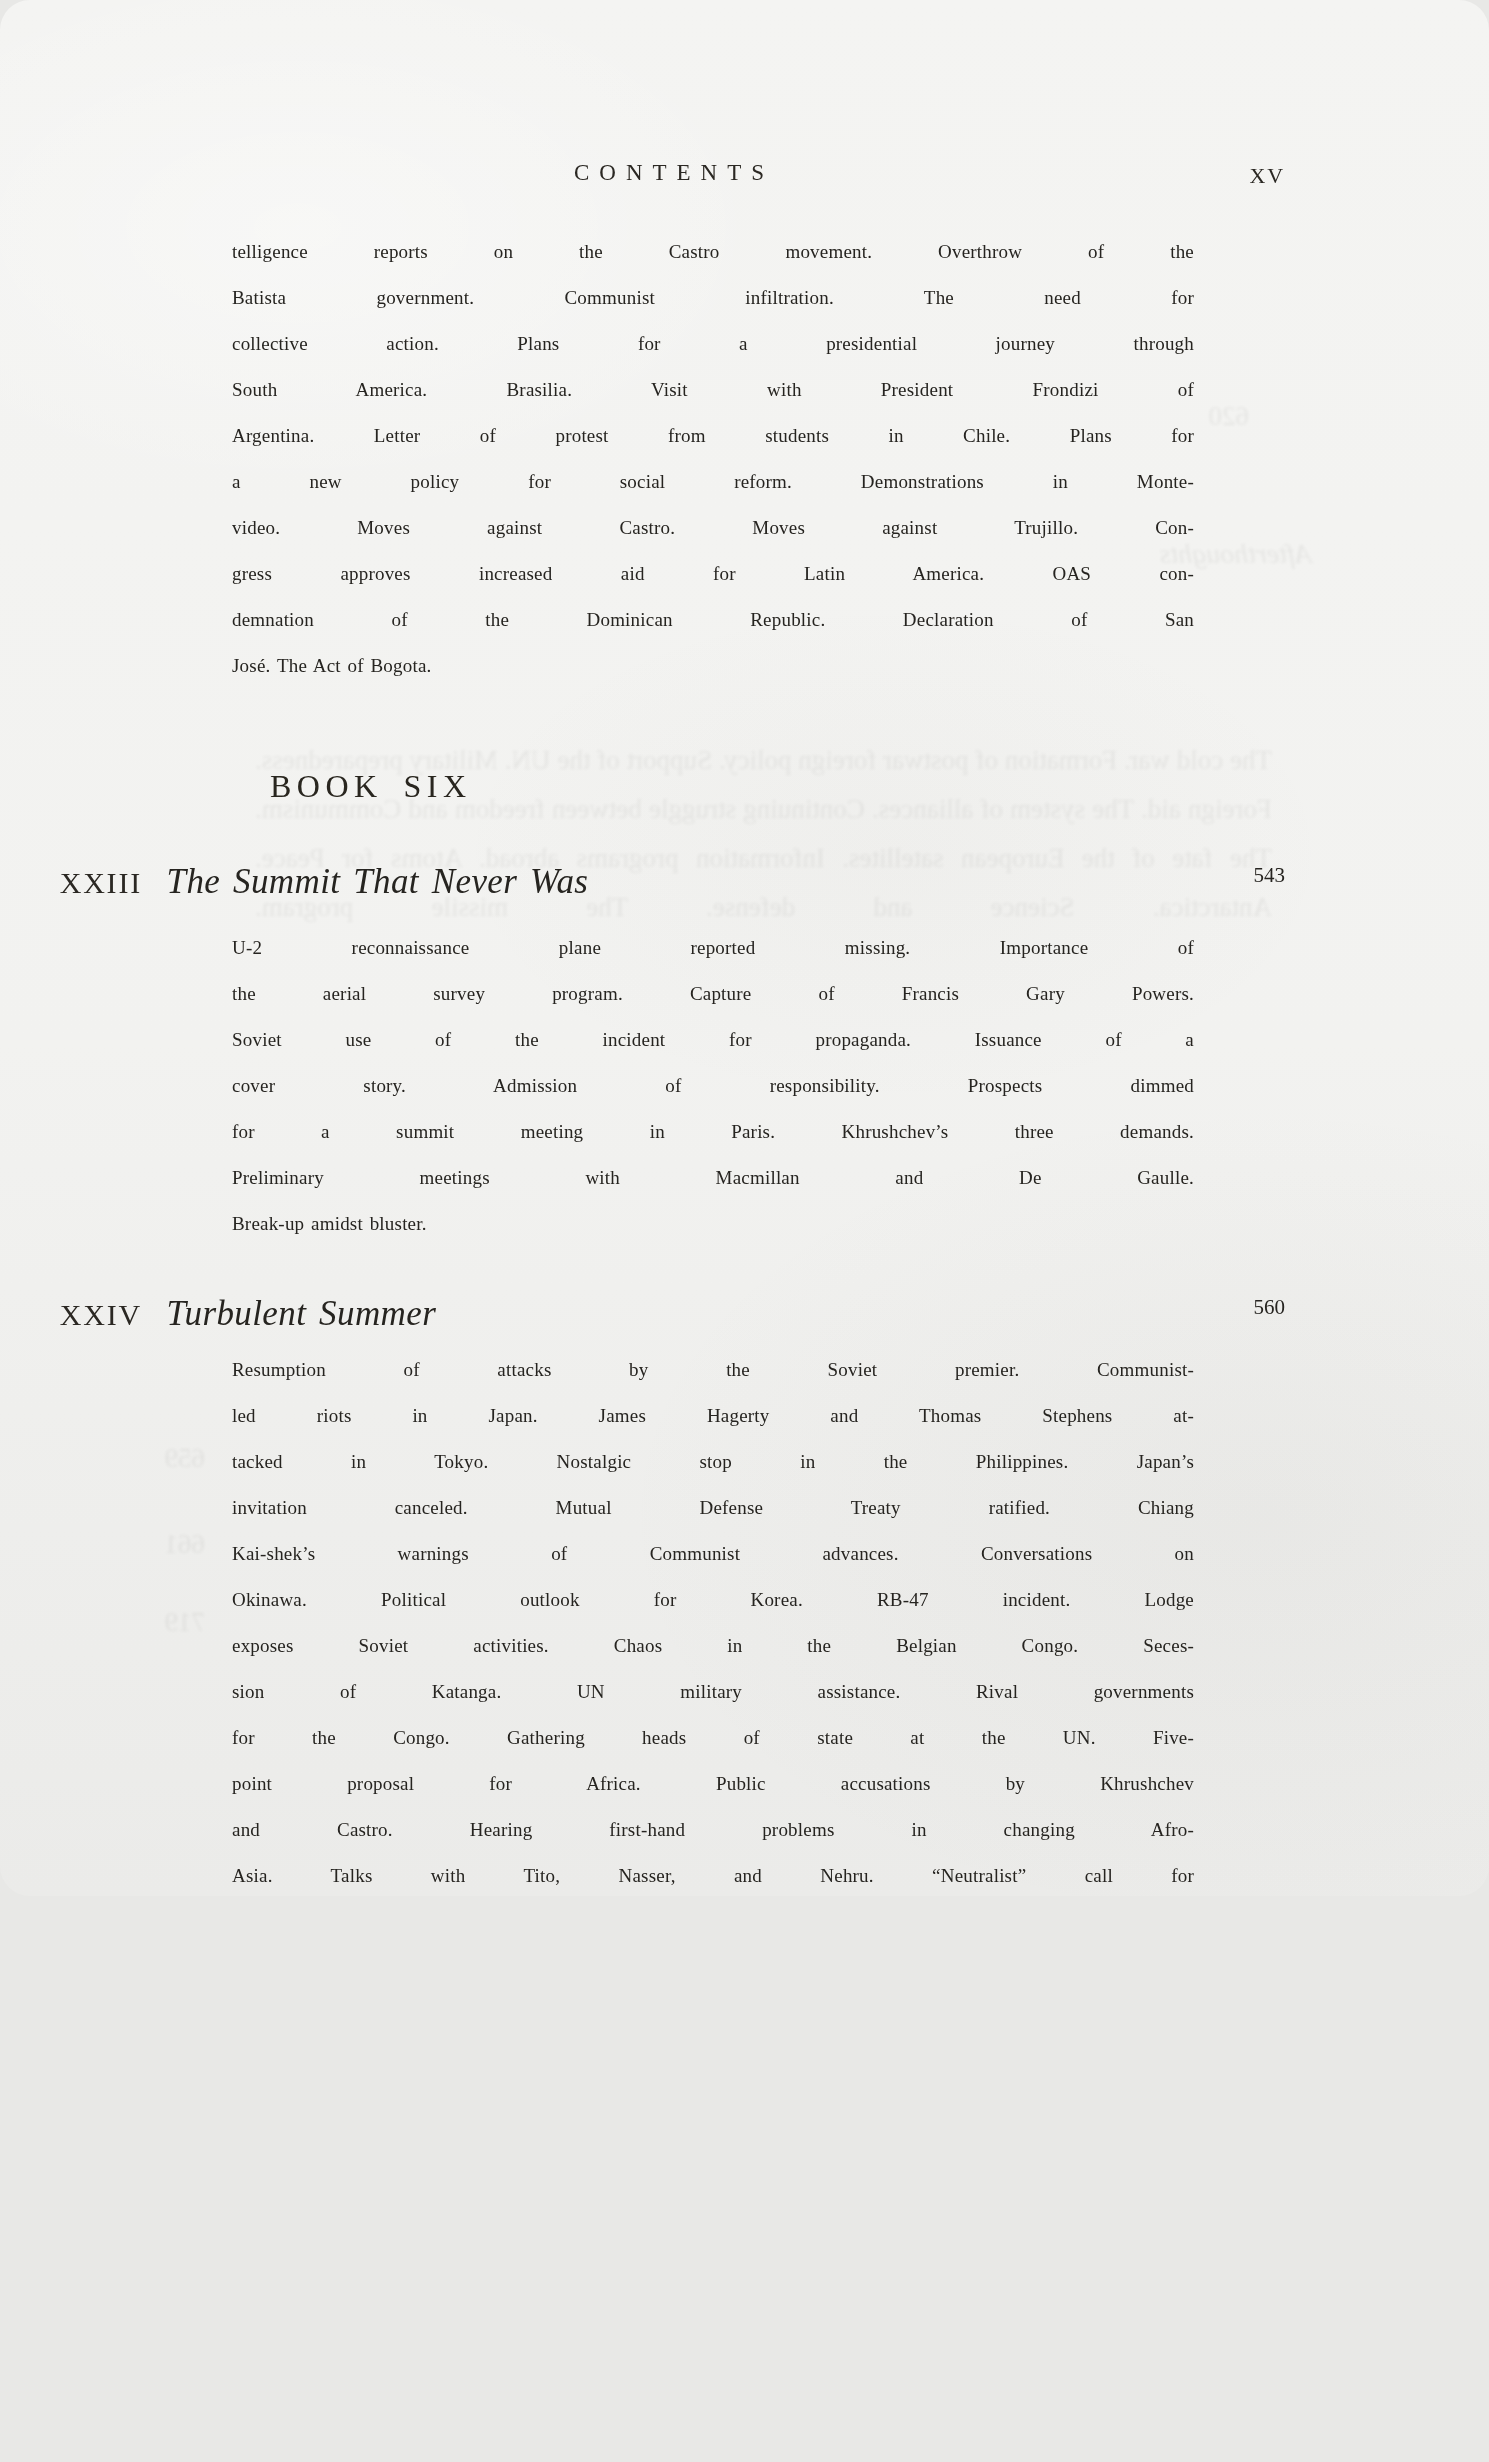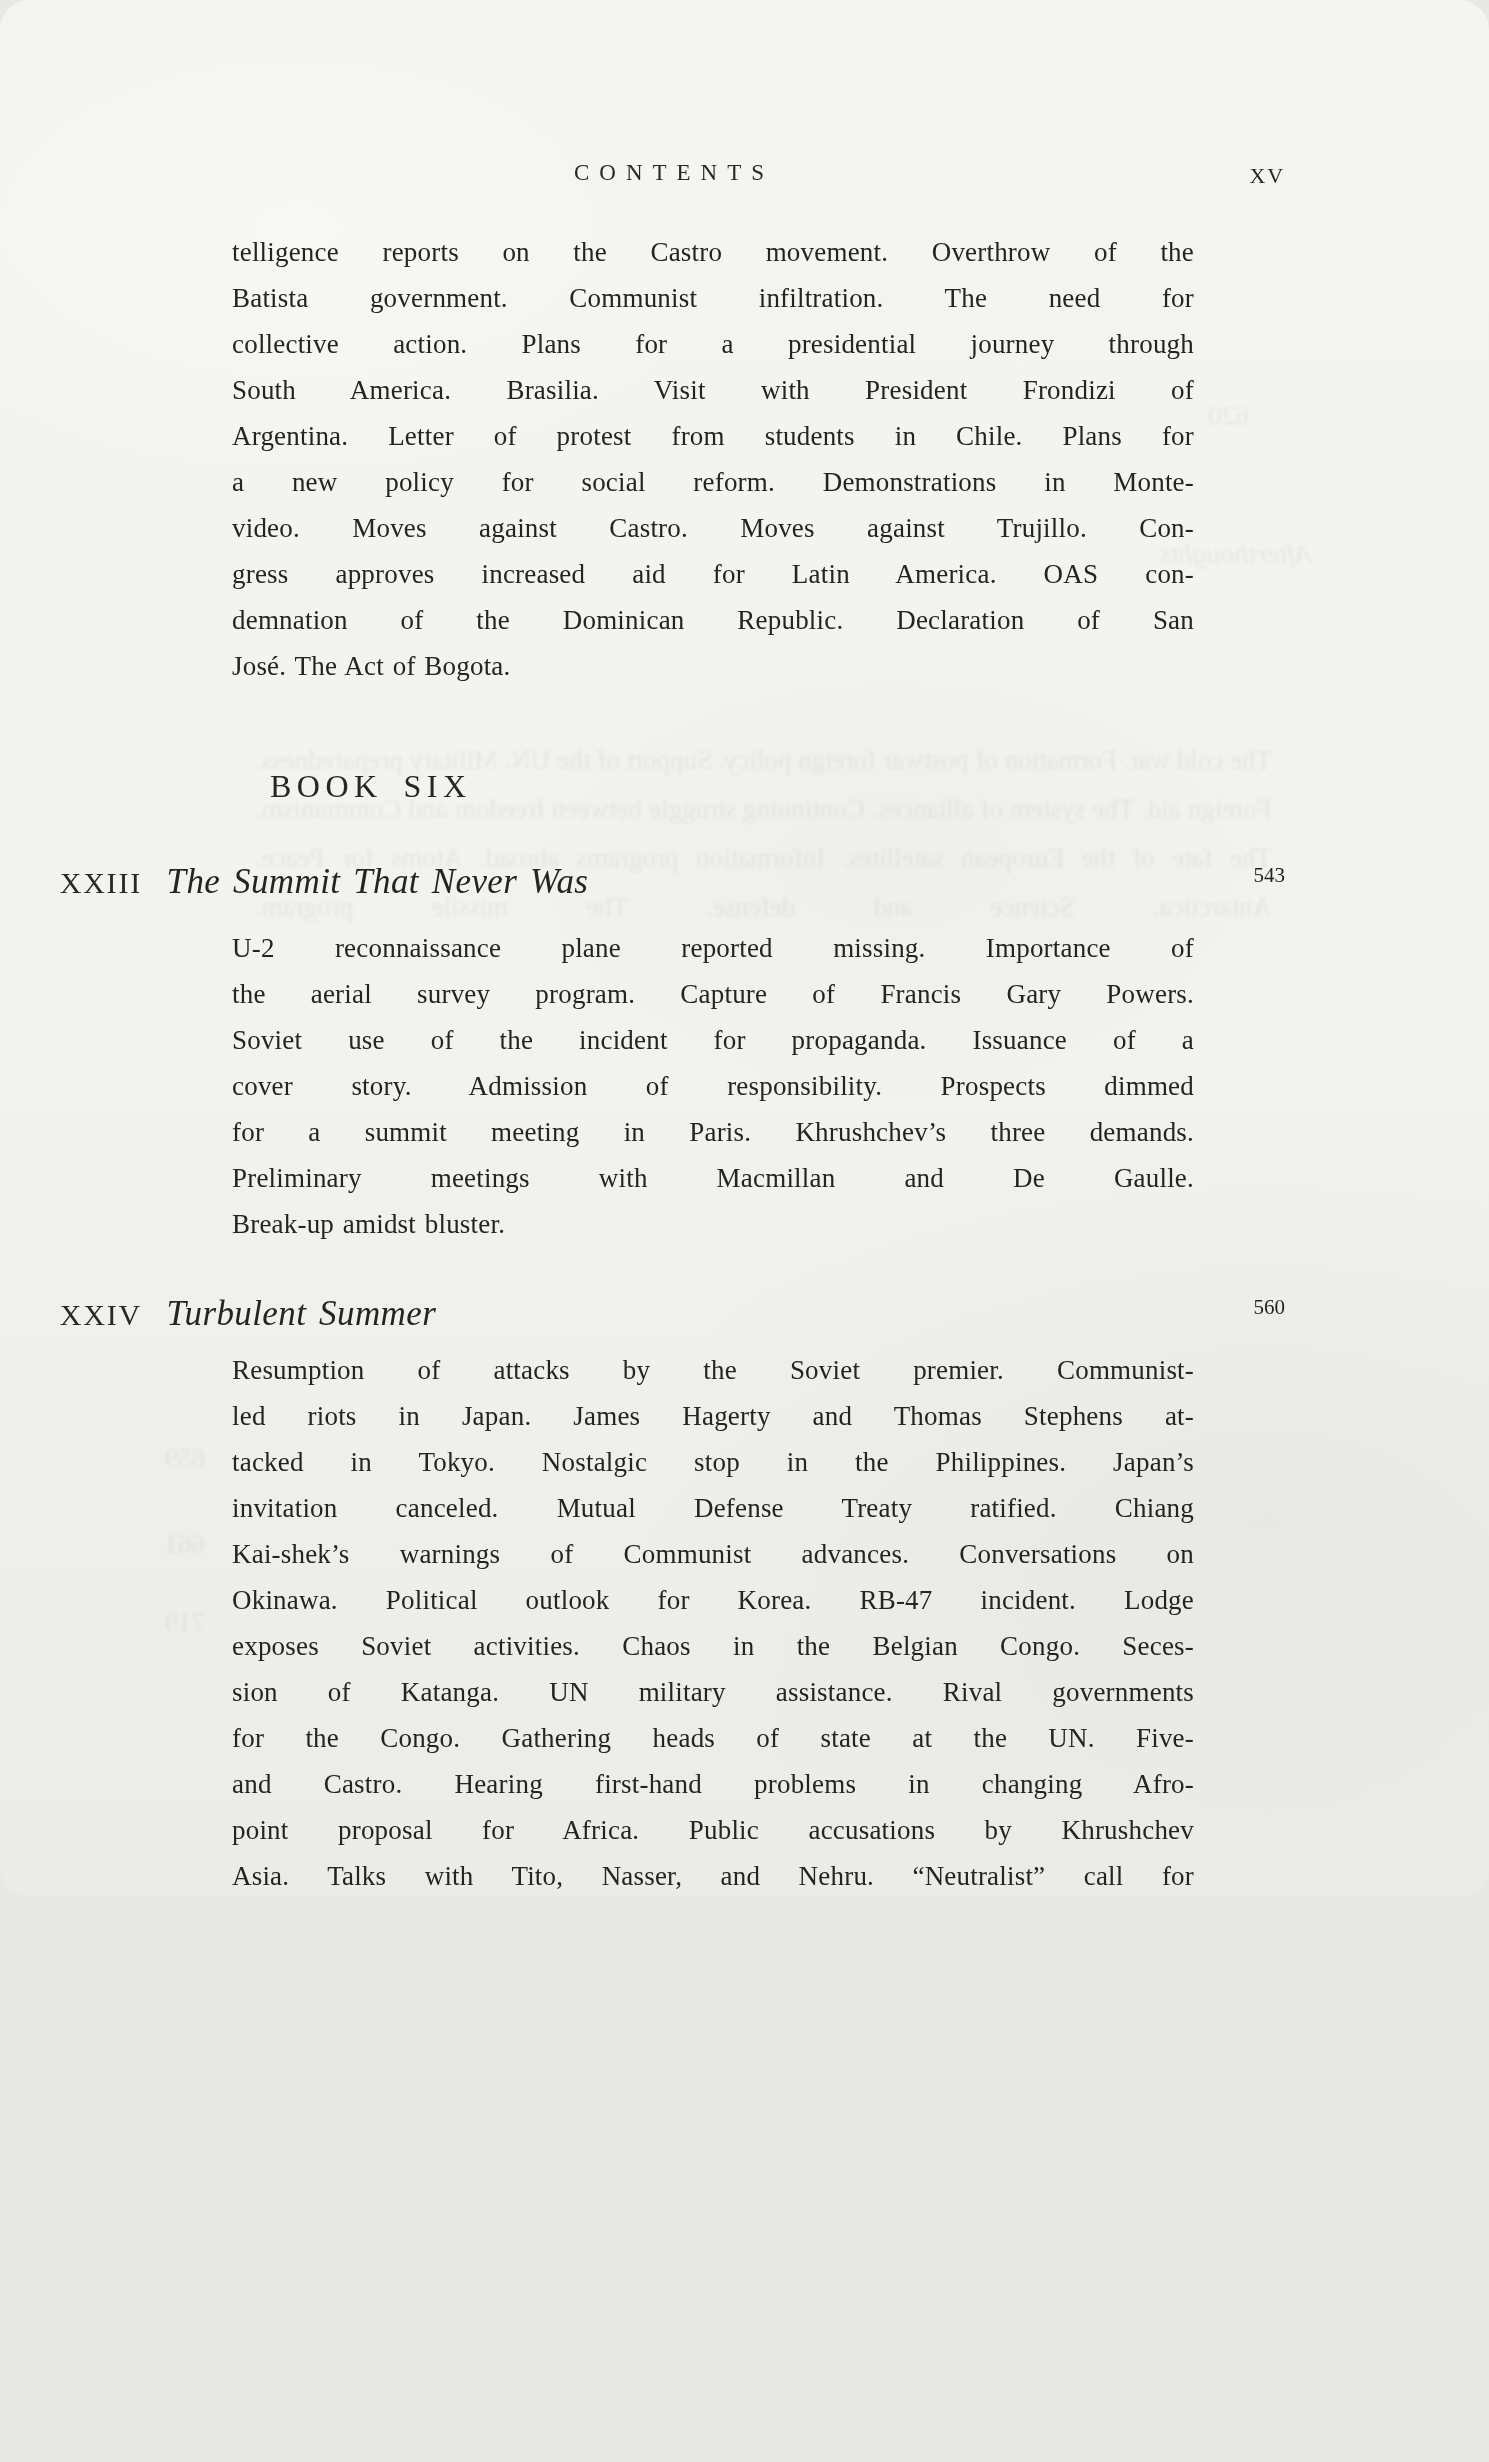--- a/index.html
+++ b/index.html
@@ -44,21 +44,21 @@
   .runhead{
     position:absolute;top:160px;left:191px;width:966px;
     text-align:center;font-size:23px;letter-spacing:10px;
     color:#2b2823;
   }
   .folio{
     position:absolute;top:163px;left:1176px;width:109px;
     text-align:right;font-size:22px;letter-spacing:1.8px;color:#2b2823;
   }
 
-  .tlines{position:absolute;font-size:27px;line-height:46px;color:#262420;}
+  .tlines{position:absolute;font-size:19px;line-height:46px;color:#262420;}
   .tlines > div{
     text-align:justify;text-align-last:justify;
     word-spacing:1.8px;letter-spacing:0.2px;white-space:nowrap;
   }
   .tlines:not(.cont) > div:last-child{text-align-last:left;}
   .para1{top:229px;left:232px;width:962px;}
   .desc23{top:925px;left:232px;width:962px;}
   .desc24{top:1347px;left:232px;width:962px;}
   .desc25{top:2050px;left:232px;width:962px;}
 
@@ -145,22 +145,22 @@
     <div class="tlines desc24">
         <div>Resumption of attacks by the Soviet premier. Communist-</div>
         <div>led riots in Japan. James Hagerty and Thomas Stephens at-</div>
         <div>tacked in Tokyo. Nostalgic stop in the Philippines. Japan’s</div>
         <div>invitation canceled. Mutual Defense Treaty ratified. Chiang</div>
         <div>Kai-shek’s warnings of Communist advances. Conversations on</div>
         <div>Okinawa. Political outlook for Korea. RB-47 incident. Lodge</div>
         <div>exposes Soviet activities. Chaos in the Belgian Congo. Seces-</div>
         <div>sion of Katanga. UN military assistance. Rival governments</div>
         <div>for the Congo. Gathering heads of state at the UN. Five-</div>
+        <div>point proposal for Africa. Public accusations by Khrushchev</div>
         <div>and Castro. Hearing first-hand problems in changing Afro-</div>
-        <div>point proposal for Africa. Public accusations by Khrushchev</div>
         <div>Asia. Talks with Tito, Nasser, and Nehru. “Neutralist” call for</div>
         <div>a meeting with Khrushchev.</div>
       </div>
 
     <div class="chrow row25">
       <span class="num">XXV</span>
       <span class="ctitle">Twilight</span>
       <span class="pgnum">590</span>
     </div>
 

